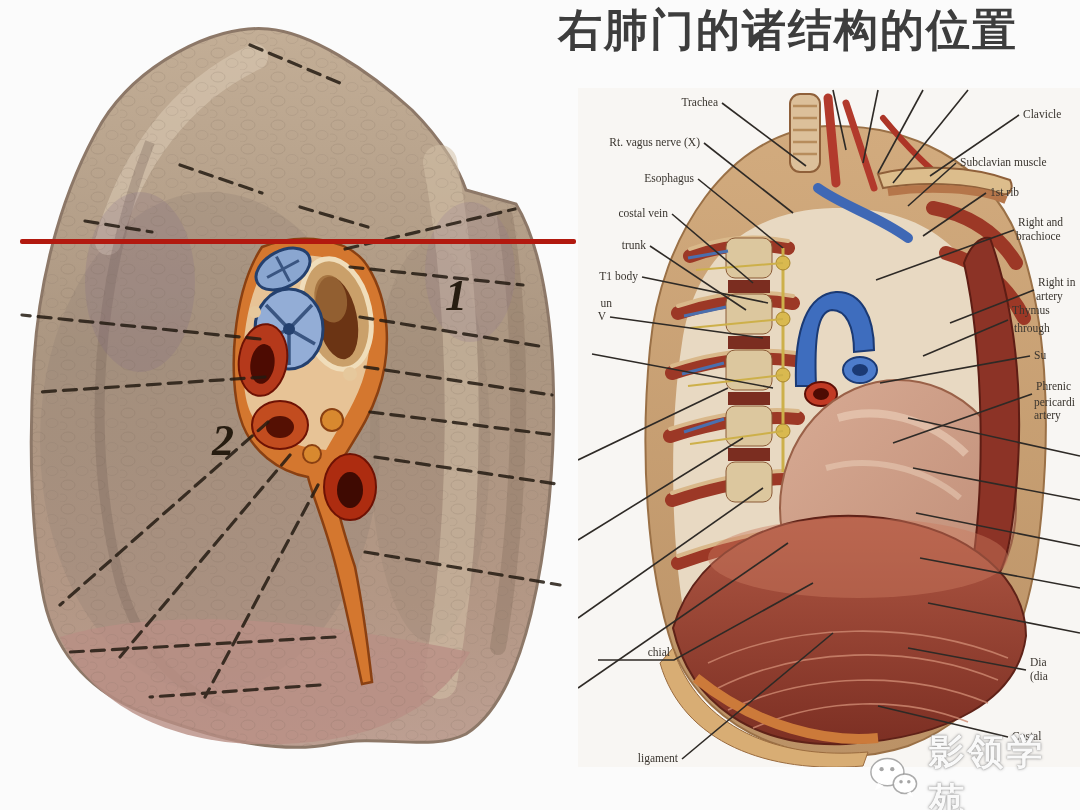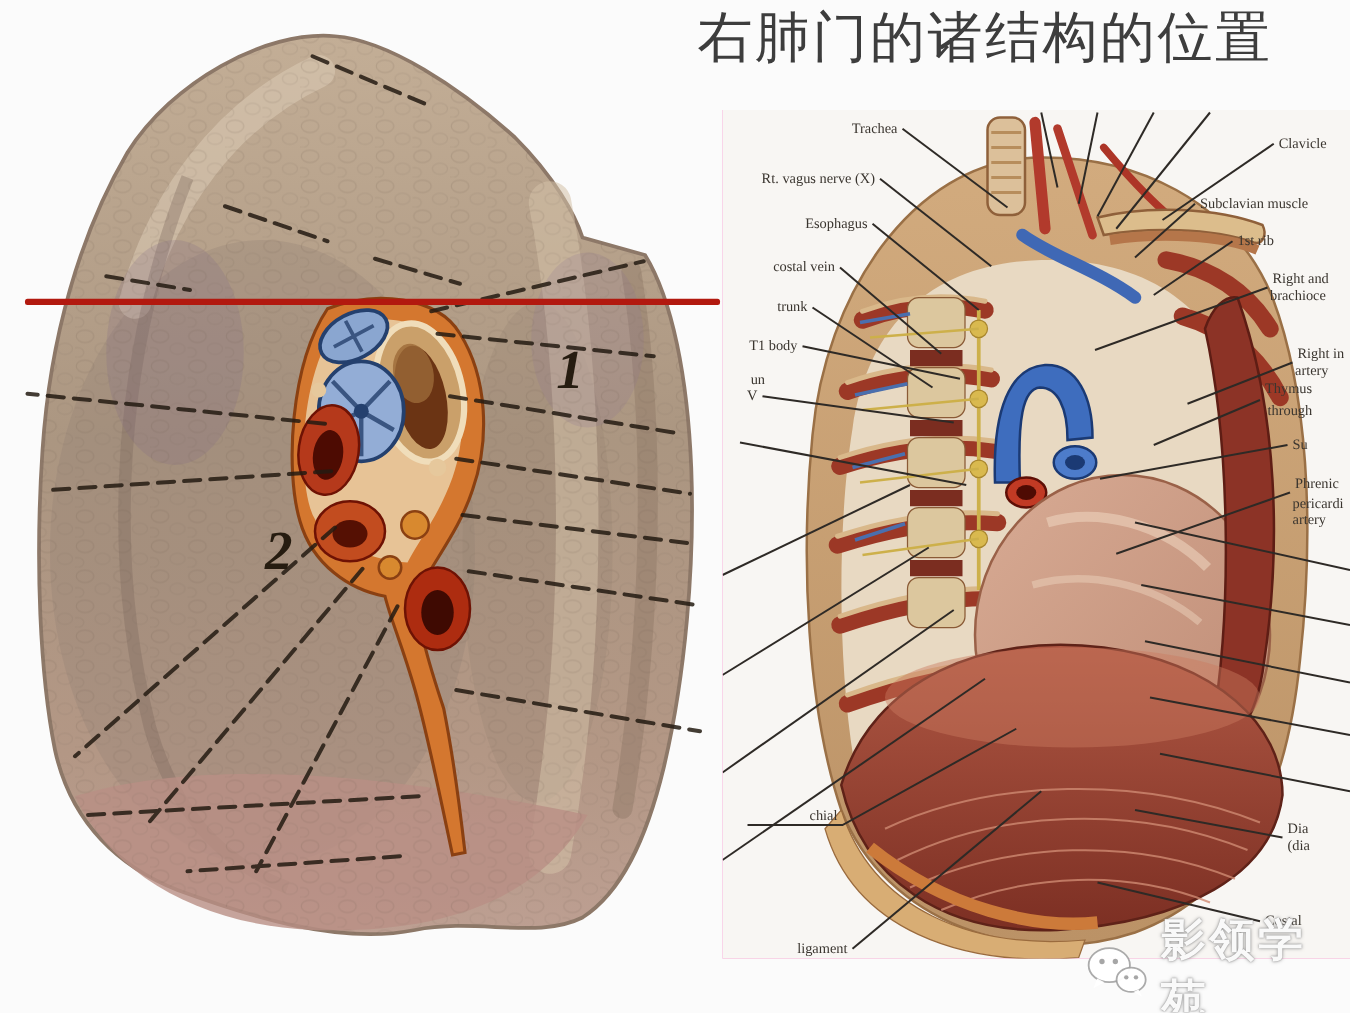--- a/index.html
+++ b/index.html
@@ -5,31 +5,31 @@
   html,body{margin:0;padding:0;}
   body{
     width:1080px;height:810px;position:relative;overflow:hidden;
     background:#fbfbfb;
     font-family:"Liberation Sans",sans-serif;
   }
   .slide{position:absolute;inset:0;}
   .slide-title{
     position:absolute;left:558px;top:4px;width:478px;
     font-family:"Liberation Serif",serif;
-    font-size:44px;font-weight:400;line-height:1.22;
+    font-size:44px;font-weight:700;line-height:1.22;
     letter-spacing:2px;color:#3d3d3d;
   }
   .left-fig{position:absolute;left:0;top:22px;width:580px;height:775px;}
   .red-line{
     position:absolute;left:20px;top:239px;width:556px;height:5px;
     border-radius:2px;z-index:5;
   }
   .right-fig{
     position:absolute;left:578px;top:88px;width:502px;height:679px;
-    background:#f9a8d4;overflow:hidden;
+    background:#ec4899;overflow:hidden;
   }
   .watermark{
     position:absolute;left:868px;top:728px;z-index:9;
     display:flex;align-items:center;gap:10px;
   }
   .watermark-text{
     font-size:36px;font-weight:700;color:rgba(255,255,255,0.95);
     text-shadow:0 0 3px rgba(140,140,140,0.9),0 0 1px rgba(120,120,120,0.9);
     letter-spacing:3px;
   }

